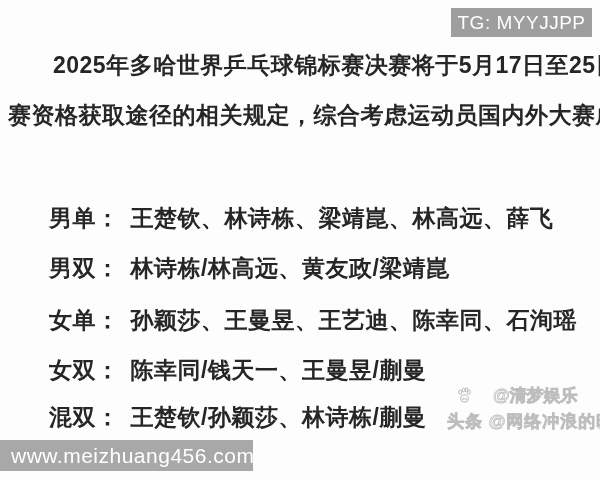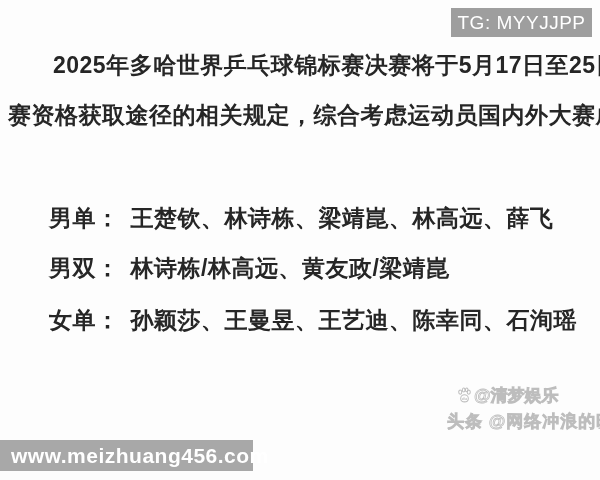--- a/index.html
+++ b/index.html
@@ -42,33 +42,32 @@
     position:absolute;
     left:0;top:440px;
     width:253px;height:31px;
     background:#a8a8a8;
     color:#ffffff;
     font-size:21px;
     line-height:31px;
     padding-left:11px;
     box-sizing:border-box;
     letter-spacing:0.5px;
-    font-weight:bold;
   }
   
   .wm{
     position:absolute;
     white-space:nowrap;
     font-weight:700;
     color:#c9c9c9;
   }
   @supports (-webkit-text-stroke: 1px #000){
     .wm{color:rgba(255,255,255,0.15);-webkit-text-stroke:0.8px #bdbdbd;}
   }
-  .wm-baidu{left:456px;top:384px;font-size:17px;display:flex;align-items:center;gap:1px;}
+  .wm-baidu{left:456px;top:384px;font-size:17px;display:flex;align-items:center;gap:20px;}
   .wm-toutiao{left:447px;top:410px;font-size:17px;letter-spacing:1px;}
   .paw{width:17px;height:17px;flex:0 0 auto;}
   .paw path,.paw ellipse{fill:none;stroke:#bdbdbd;stroke-width:1.2;}
   .paw text{fill:#bdbdbd;font-size:5px;font-family:"Liberation Sans",sans-serif;stroke:none;}
 </style>
 </head>
 <body>
 
 <div class="page">
 
@@ -79,20 +78,26 @@
 
   <div class="tline roster" style="top:205px">
     <span class="label">男单：</span><span class="names">王楚钦、林诗栋、梁靖崑、林高远、薛飞</span>
   </div>
   <div class="tline roster" style="top:307px">
     <span class="label">女单：</span><span class="names">孙颖莎、王曼昱、王艺迪、陈幸同、石洵瑶</span>
   </div>
   <div class="tline roster" style="top:255px">
     <span class="label">男双：</span><span class="names">林诗栋/林高远、黄友政/梁靖崑</span>
   </div>
+  <div class="tline roster" style="top:357px">
+    <span class="label">女双：</span><span class="names">陈幸同/钱天一、王曼昱/蒯曼</span>
+  </div>
+  <div class="tline roster clipline" style="top:404px">
+    <span class="label">混双：</span><span class="names">王楚钦/孙颖莎、林诗栋/蒯曼</span>
+  </div>
 
   <div class="wm wm-baidu">
     <svg class="paw" viewBox="0 0 20 20">
       <ellipse cx="5" cy="6" rx="1.8" ry="2.6"></ellipse>
       <ellipse cx="15" cy="6" rx="1.8" ry="2.6"></ellipse>
       <ellipse cx="9" cy="3.6" rx="1.6" ry="2.3"></ellipse>
       <ellipse cx="12.6" cy="3.4" rx="1.5" ry="2.2"></ellipse>
       <path d="M5.5 13.5 C5.5 10.5 8 9 10 9 C12 9 14.5 10.5 14.5 13.5 C14.5 16.5 12.5 17.5 10 17.5 C7.5 17.5 5.5 16.5 5.5 13.5 Z"></path>
       <text x="7" y="15">du</text>
     </svg>

